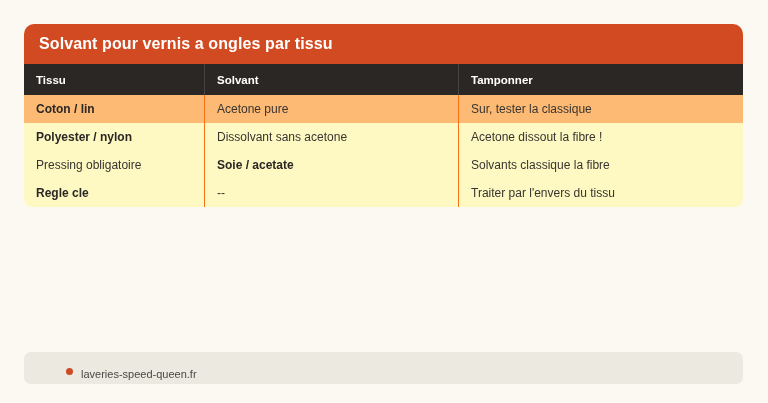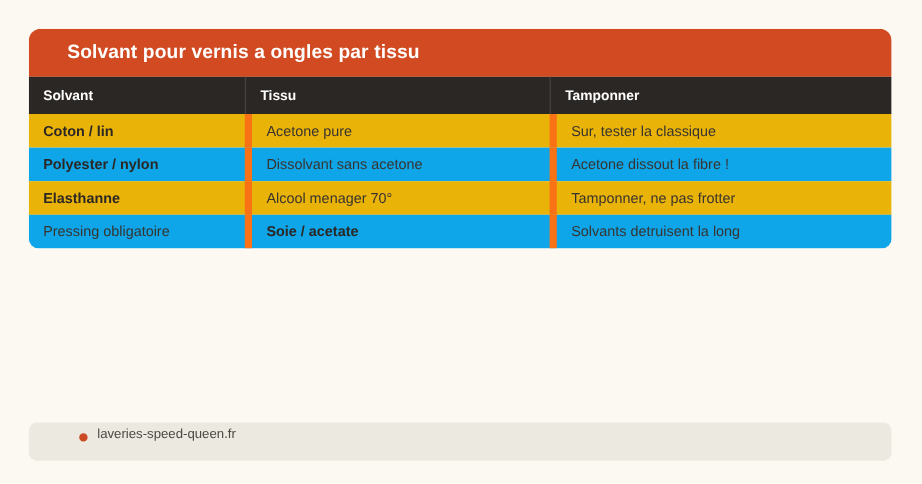--- a/index.html
+++ b/index.html
@@ -20,21 +20,21 @@
     top: 24px;
     width: 719px;
     border-radius: 10px 10px 8px 8px;
     overflow: hidden;
   }
   .title-bar {
     height: 40px;
     background: #d14a21;
     display: flex;
     align-items: center;
-    padding: 0 32px;
+    padding: 0 15px;
   }
   .title-bar h1 {
     margin: 0;
     color: #ffffff;
     font-size: 16px;
     font-weight: 700;
     letter-spacing: 0.1px;
   }
   .grid-row {
     display: grid;
@@ -51,48 +51,48 @@
     color: #ffffff;
     font-size: 11.5px;
     font-weight: 700;
   }
   .header-cell + .header-cell {
     border-left: 1px solid #474340;
   }
   .body-row {
     height: 28px;
   }
-  .body-row.even { background: #eab308; text-align: center; }
-  .body-row.odd  { background: #0ea5e9; }
+  .body-row.even { background: #fdba74; text-align: center; }
+  .body-row.odd  { background: #fef9c3; }
   .body-cell {
     display: flex;
     align-items: center;
     padding: 0 12px;
     font-size: 12px;
     color: #38342f;
     white-space: nowrap;
     overflow: hidden;
   }
   .body-cell + .body-cell {
-    border-left: 6px solid #f97316;
+    border-left: 1px solid #f97316;
   }
   .body-cell.label {
     font-weight: 700;
     color: #2b2724;
   }
   .source-bar {
     position: absolute;
     left: 24px;
     top: 352px;
     width: 719px;
     height: 26px;
     background: #ebe9e0;
     border-radius: 7px;
     display: flex;
-    align-items: flex-end;
+    align-items: flex-start;
     padding: 16px;
     box-sizing: border-box;
   }
   .source-dot {
     width: 7px;
     height: 7px;
     border-radius: 50%;
     background: #cc4a24;
     margin-left: 26px;
     margin-right: 8px;
@@ -106,49 +106,49 @@
 </head>
 <body>
 
 <div class="card">
 
   <div class="title-bar">
     <h1>Solvant pour vernis a ongles par tissu</h1>
   </div>
 
   <div class="grid-row header-row">
+    <div class="header-cell">Tissu</div>
     <div class="header-cell">Solvant</div>
-    <div class="header-cell">Tissu</div>
     <div class="header-cell">Tamponner</div>
   </div>
 
   <div class="grid-row body-row even">
     <div class="body-cell label">Coton / lin</div>
     <div class="body-cell">Acetone pure</div>
     <div class="body-cell">Sur, tester la classique</div>
   </div>
 
   <div class="grid-row body-row odd">
     <div class="body-cell label">Polyester / nylon</div>
     <div class="body-cell">Dissolvant sans acetone</div>
     <div class="body-cell">Acetone dissout la fibre !</div>
   </div>
 
-  <div class="grid-row body-row even">
-    <div class="body-cell label">Elasthanne</div>
-    <div class="body-cell">Alcool menager 70°</div>
-    <div class="body-cell">Tamponner, ne pas frotter</div>
-  </div>
 
   <div class="grid-row body-row odd">
     <div class="body-cell">Pressing obligatoire</div>
     <div class="body-cell label">Soie / acetate</div>
-    <div class="body-cell">Solvants detruisent la long</div>
+    <div class="body-cell">Solvants classique la fibre</div>
   </div>
 
 
+  <div class="grid-row body-row odd">
+    <div class="body-cell label">Regle cle</div>
+    <div class="body-cell">--</div>
+    <div class="body-cell">Traiter par l'envers du tissu</div>
+  </div>
 
 </div>
 
 <div class="source-bar">
   <span class="source-dot"></span>
   <span class="source-text">laveries-speed-queen.fr</span>
 </div>
 
 </body></html>

